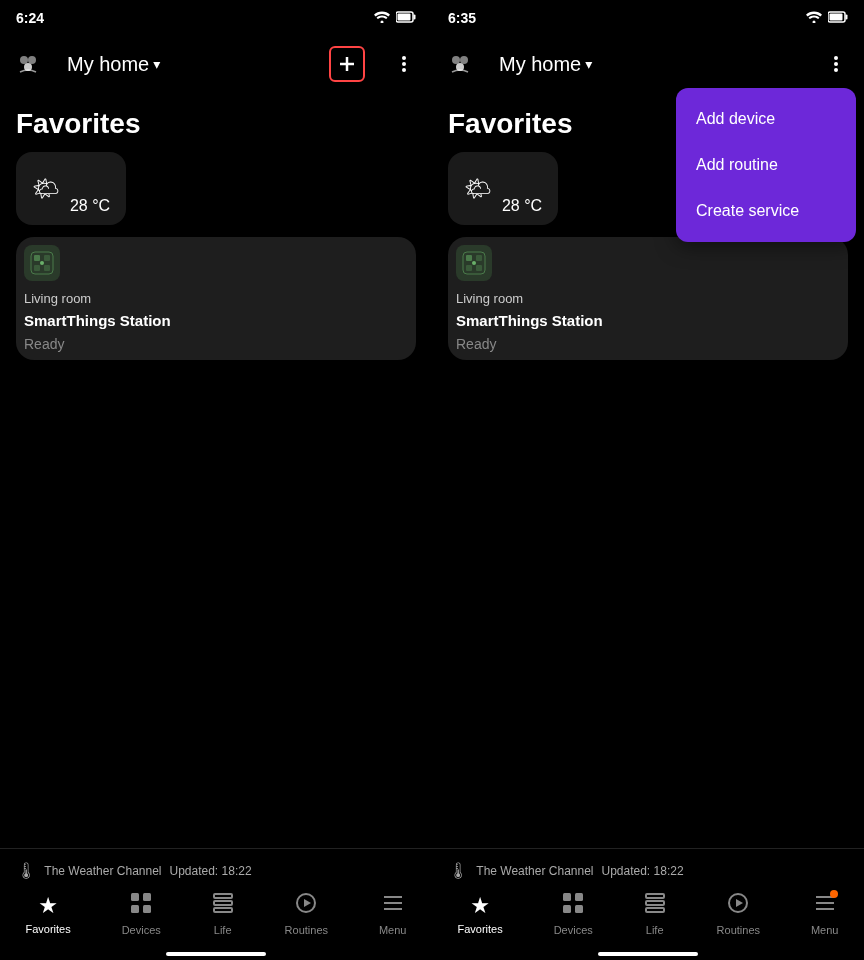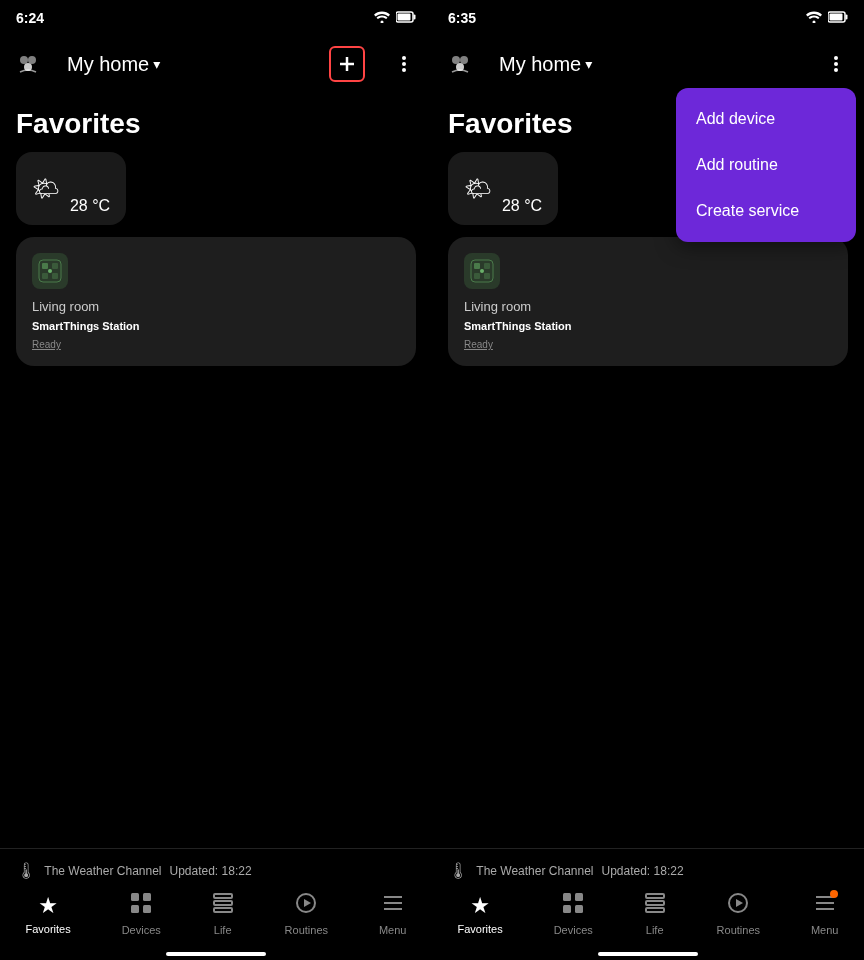--- a/index.html
+++ b/index.html
@@ -124,41 +124,40 @@
       font-weight: 500;
       color: #fff;
       margin-top: 35px;
     }
 
     
     .device-card {
       margin: 0 16px 12px 16px;
       background: #1e1e1e;
       border-radius: 18px;
-      padding: 16px;
+      padding: 8px;
       display: flex;
       flex-direction: column;
       gap: 6px;
       min-height: 110px;
     }
     .device-location {
       font-size: 13px;
       color: #ccc;
       margin-top: 4px;
     }
     .device-name {
-      font-size: 11px;
+      font-size: 15px;
       font-weight: 600;
       color: #fff;
       line-height: 1.2;
     }
     .device-status {
-      font-size: 10px;
+      font-size: 14px;
       color: #888;
-      text-decoration: underline;
     }
 
     
     .bottom-nav {
       margin-top: auto;
       border-top: 1px solid #222;
       padding: 8px 0 4px 0;
     }
     .weather-footer {
       display: flex;

